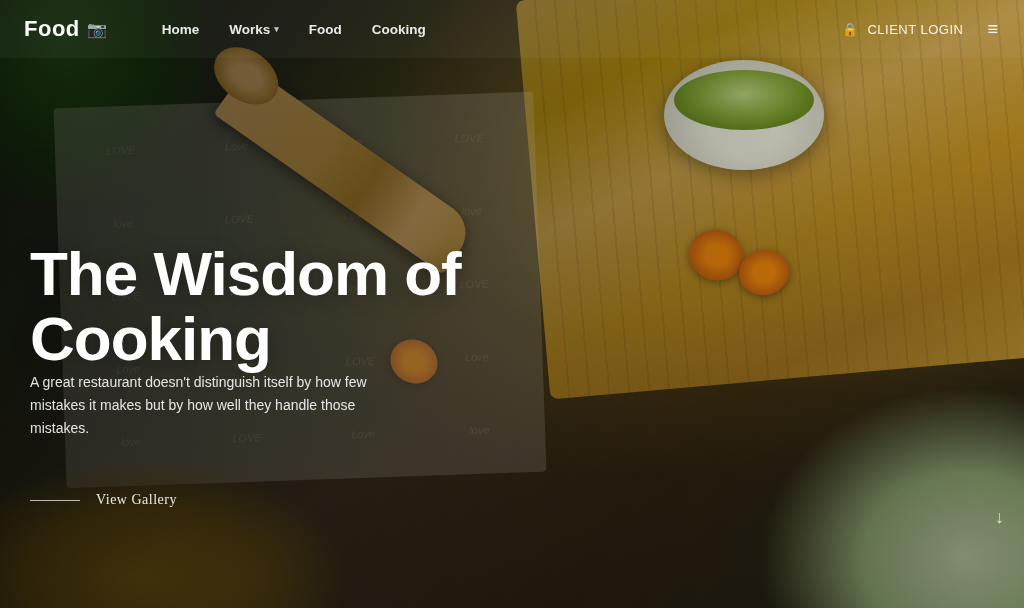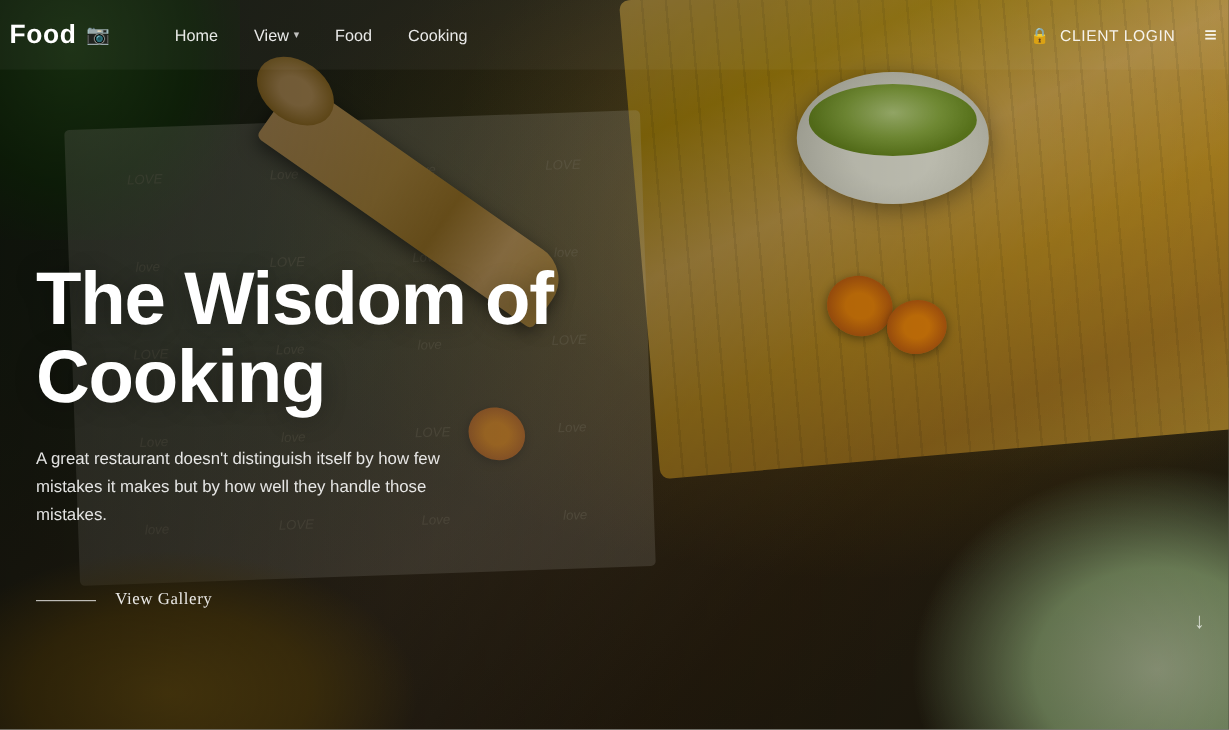--- a/index.html
+++ b/index.html
@@ -194,21 +194,21 @@
 
     
     .navbar {
       position: absolute;
       top: 0;
       left: 0;
       right: 0;
       height: 58px;
       display: flex;
       align-items: center;
-      padding: 0 8px;
+      padding: 0 24px;
       z-index: 100;
       background: rgba(255,255,255,0.04);
     }
 
     .logo {
       display: flex;
       align-items: center;
       gap: 8px;
       margin-right: 40px;
     }
@@ -229,21 +229,21 @@
       display: flex;
       align-items: center;
       gap: 2px;
       flex: 1;
     }
 
     .nav-link {
       color: rgba(255,255,255,0.9);
       text-decoration: none;
       font-size: 13.5px;
-      font-weight: 400;
+      font-weight: 700;
       padding: 6px 14px;
       border-radius: 3px;
       display: flex;
       align-items: center;
       gap: 4px;
       white-space: nowrap;
       cursor: pointer;
     }
 
     .nav-link .chevron {
@@ -288,21 +288,20 @@
       bottom: 100px;
       max-width: 560px;
       z-index: 50;
     }
 
     .hero-title {
       font-size: 62px;
       font-weight: 800;
       color: #ffffff;
       line-height: 1.05;
-      margin-bottom: 24px;
       text-shadow: 0 2px 20px rgba(0,0,0,0.3);
       letter-spacing: -1px;
     }
 
     .hero-subtitle {
       font-size: 14px;
       color: rgba(255,255,255,0.88);
       line-height: 1.65;
       margin-bottom: 52px;
       max-width: 380px;
@@ -395,21 +394,21 @@
     <div class="logo">
       <span class="logo-text">Food</span>
       <span class="logo-icon">📷</span>
     </div>
 
     <div class="nav-links">
       <a class="nav-link">
         <span>Home</span>
       </a>
       <a class="nav-link">
-        <span>View</span>
+        <span>Works</span>
         <span class="chevron">▾</span>
       </a>
       <a class="nav-link">
         <span>Food</span>
       </a>
       <a class="nav-link">
         <span>Cooking</span>
       </a>
     </div>
 

